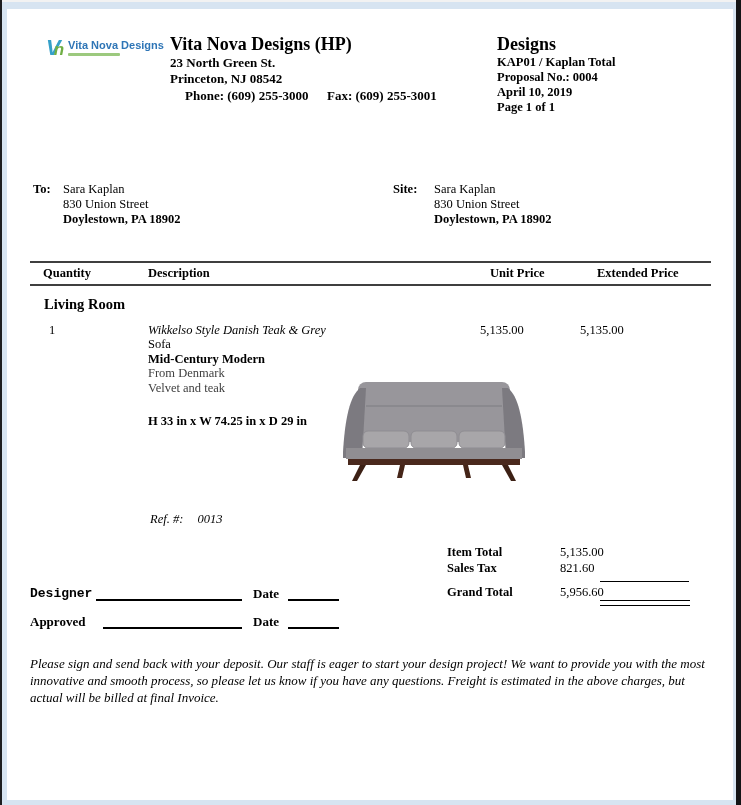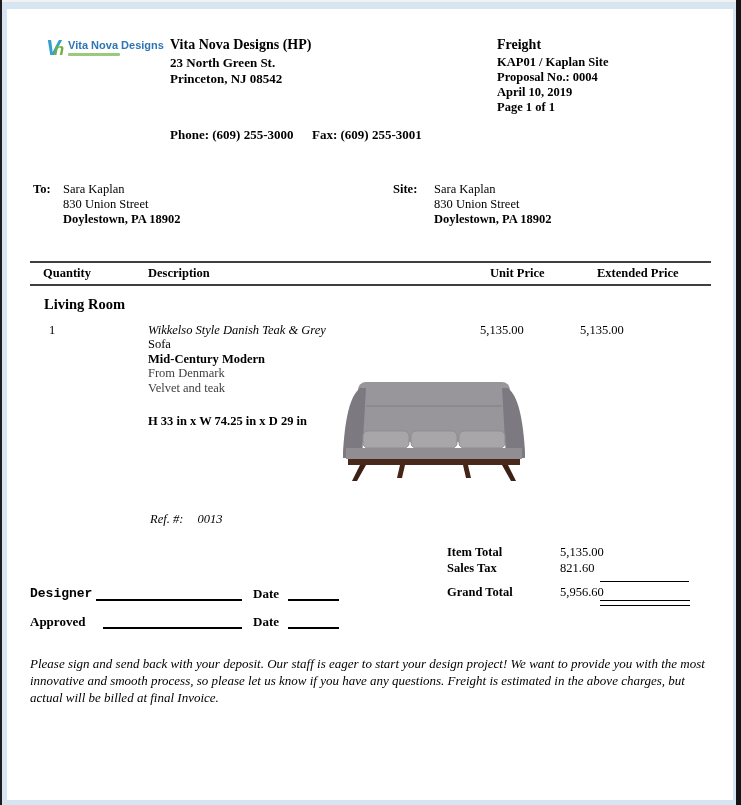--- a/index.html
+++ b/index.html
@@ -19,21 +19,21 @@
   .page{
     position:absolute;left:7px;top:9px;width:726px;height:791px;
     background:#ffffff;
   }
   .abs{position:absolute;}
   .serif{font-family:"Liberation Serif", serif;color:#000;}
   .b{font-weight:bold;}
   .i{font-style:italic;}
   .gray{color:#404040;}
   .right{}
-  .fs15{font-size:14px;line-height:17px;}
+  .fs15{font-size:18px;line-height:17px;}
   .fs13{font-size:13px;line-height:16px;}
   .fs125{font-size:12.5px;line-height:14.5px;}
   .rule{background:#3f3f3f;height:2px;}
   .sigline{border-bottom:2px solid #000;height:1px;}
   .gt-single{border-top:1.5px solid #000;}
   .gt-double{border-top:1.5px solid #000;border-bottom:1.5px solid #000;height:4px;}
   
   .logo-wrap{display:flex;align-items:flex-start;gap:4px;}
   .logo-mark{font-family:"Liberation Sans", sans-serif;font-style:italic;line-height:24px;}
   .mark-v{color:#35a0c9;font-size:22px;font-weight:bold;}
@@ -54,28 +54,28 @@
     <div class="logo-mark"><span class="mark-v">V</span><span class="mark-n">n</span></div>
     <div>
       <div class="logo-text">Vita Nova Designs</div>
       <div class="logo-tagline"></div>
     </div>
   </div>
 
   <div class="abs serif b fs15" style="left:170px;top:36px;">Vita Nova Designs (HP)</div>
   <div class="abs serif b fs13" style="left:170px;top:55px;">23 North Green St.</div>
   <div class="abs serif b fs13" style="left:170px;top:71px;">Princeton, NJ  08542</div>
-  <div class="abs serif b fs13" style="left:170px;top:88px;margin-top:39px;">
+  <div class="abs serif b fs13" style="left:185px;top:88px;">
     <span>Phone: (609) 255-3000</span>
     <span style="display:inline-block;width:12px;"></span>
     <span>Fax: (609) 255-3001</span>
   </div>
 
-  <div class="abs serif b fs15" style="left:497px;top:36px;">Freight</div>
-  <div class="abs serif b fs125" style="left:497px;top:55px;">KAP01 / Kaplan Site</div>
+  <div class="abs serif b fs15" style="left:497px;top:36px;">Designs</div>
+  <div class="abs serif b fs125" style="left:497px;top:55px;">KAP01 / Kaplan Total</div>
   <div class="abs serif b fs125" style="left:497px;top:70px;">Proposal No.: 0004</div>
   <div class="abs serif b fs125" style="left:497px;top:85px;">April 10, 2019</div>
   <div class="abs serif b fs125" style="left:497px;top:100px;">Page 1 of 1</div>
 
   <div class="abs serif b fs125" style="left:33px;top:182px;">To:</div>
   <div class="abs serif fs125" style="left:63px;top:182px;">Sara Kaplan</div>
   <div class="abs serif fs125" style="left:63px;top:197px;">830 Union Street</div>
   <div class="abs serif b fs125" style="left:63px;top:212px;">Doylestown, PA  18902</div>
 
   <div class="abs serif b fs125" style="left:393px;top:182px;">Site:</div>

